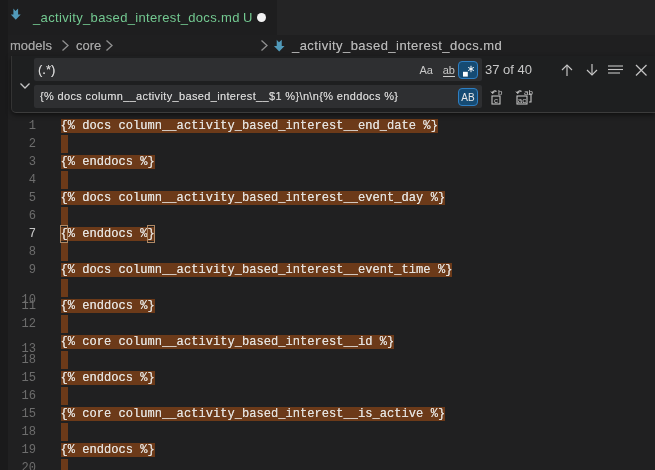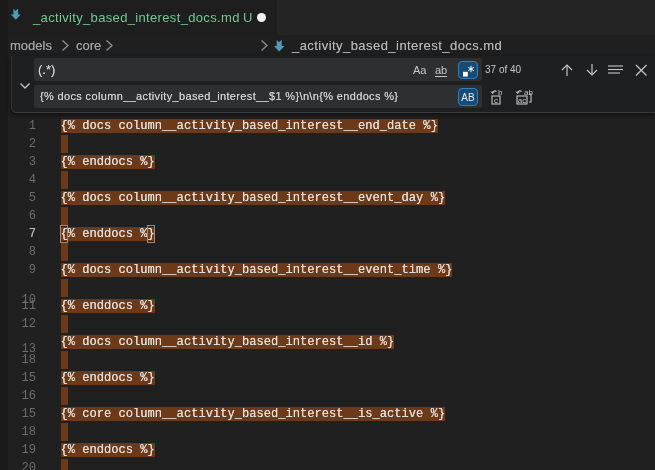--- a/index.html
+++ b/index.html
@@ -33,28 +33,28 @@
 
   
   #findw { position:absolute; left:11px; top:56px; width:644px; height:57px; background:#1e1f20;
            border-left:1px solid #333333; border-bottom:1px solid #3c3c3c; border-bottom-left-radius:5px;
            box-shadow:0 2px 5px rgba(0,0,0,0.55); }
   #findw .toggle { position:absolute; left:7px; top:24px; }
   .finput { position:absolute; left:22px; width:448px; height:23px; background:#2e2f31; border-radius:2px;
             font-size:13px; color:#d6d6d6; line-height:23px; padding-left:6px; white-space:nowrap; overflow:hidden; text-shadow:0 0 0.4px rgba(214,214,214,0.7); }
   #find-in { top:2px; padding-left:4px; }
   #rep-in { top:29px; font-size:11px; letter-spacing:0.35px; }
-  .optbox { position:absolute; width:20px; height:18px; top:5px; text-align:left; line-height:18px; font-size:11px; color:#c8c8c8; }
+  .optbox { position:absolute; width:20px; height:18px; top:5px; text-align:right; line-height:18px; font-size:11px; color:#c8c8c8; }
   .optbox.sel { background:#164b73; border:1px solid #2e7fc3; border-radius:4px; }
   #opt-aa { left:401px; }
   #opt-ab { left:423px; }
   #opt-re { left:446px; }
   #opt-pc { left:446px; top:32px; background:#164b73; border:1px solid #2e7fc3; border-radius:4px;
             width:20px; height:18px; position:absolute; text-align:center; line-height:17px; font-size:10px; color:#e8e8e8; }
-  #matches { position:absolute; left:473px; top:5px; height:18px; line-height:18px; font-size:10px; color:#c8c8c8; white-space:nowrap; }
+  #matches { position:absolute; left:473px; top:5px; height:18px; line-height:18px; font-size:13px; color:#c8c8c8; white-space:nowrap; }
   .navico { position:absolute; top:3px; width:22px; height:22px; }
   .repico { position:absolute; top:30px; width:22px; height:22px; }
 </style>
 </head>
 <body>
 
 <div id="tabbar">
   <div id="tab">
     <svg style="position:absolute;left:9.5px;top:7px" width="12" height="14" viewBox="0 0 11 14">
       <path d="M2.9 1.6 L5.0 3.9 L7.6 1.6 L7.6 7.4 L10.2 7.4 L5.25 12.7 L0.3 7.4 L2.9 7.4 Z" fill="#519aba"></path>
@@ -102,21 +102,21 @@
 <div class="nl-strip" style="top:187px"></div>
 <div class="gutter-num" style="top:205px">9</div>
 <div class="codeline" style="top:205px"><span class="hl">{% docs column__activity_based_interest__event_time %}</span></div>
 <div class="gutter-num" style="top:235px">10</div>
 <div class="nl-strip" style="top:223px"></div>
 <div class="gutter-num" style="top:241px">11</div>
 <div class="codeline" style="top:241px"><span class="hl">{% enddocs %}</span></div>
 <div class="gutter-num" style="top:259px">12</div>
 <div class="nl-strip" style="top:259px"></div>
 <div class="gutter-num" style="top:284px">13</div>
-<div class="codeline" style="top:277px"><span class="hl">{% docs column__activity_based_interest__id %}</span></div>
+<div class="codeline" style="top:277px"><span class="hl">{% core column__activity_based_interest__id %}</span></div>
 <div class="gutter-num" style="top:295px">18</div>
 <div class="nl-strip" style="top:295px"></div>
 <div class="gutter-num" style="top:313px">15</div>
 <div class="codeline" style="top:313px"><span class="hl">{% enddocs %}</span></div>
 <div class="gutter-num" style="top:331px">16</div>
 <div class="nl-strip" style="top:331px"></div>
 <div class="gutter-num" style="top:349px">15</div>
 <div class="codeline" style="top:349px"><span class="hl">{% core column__activity_based_interest__is_active %}</span></div>
 <div class="gutter-num" style="top:367px">18</div>
 <div class="nl-strip" style="top:367px"></div>

